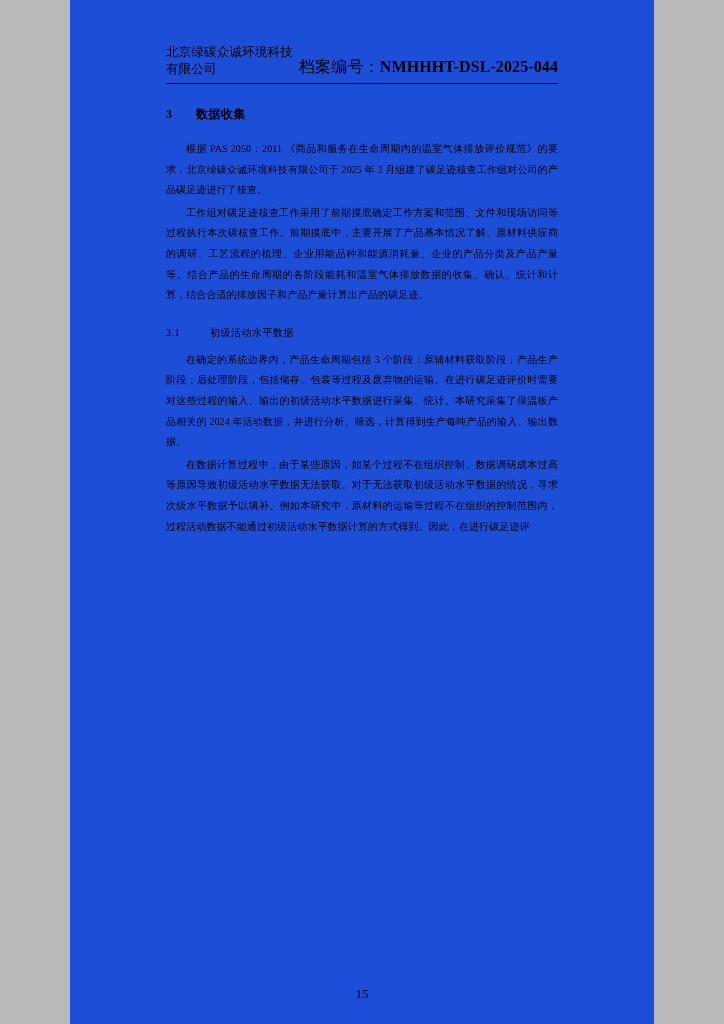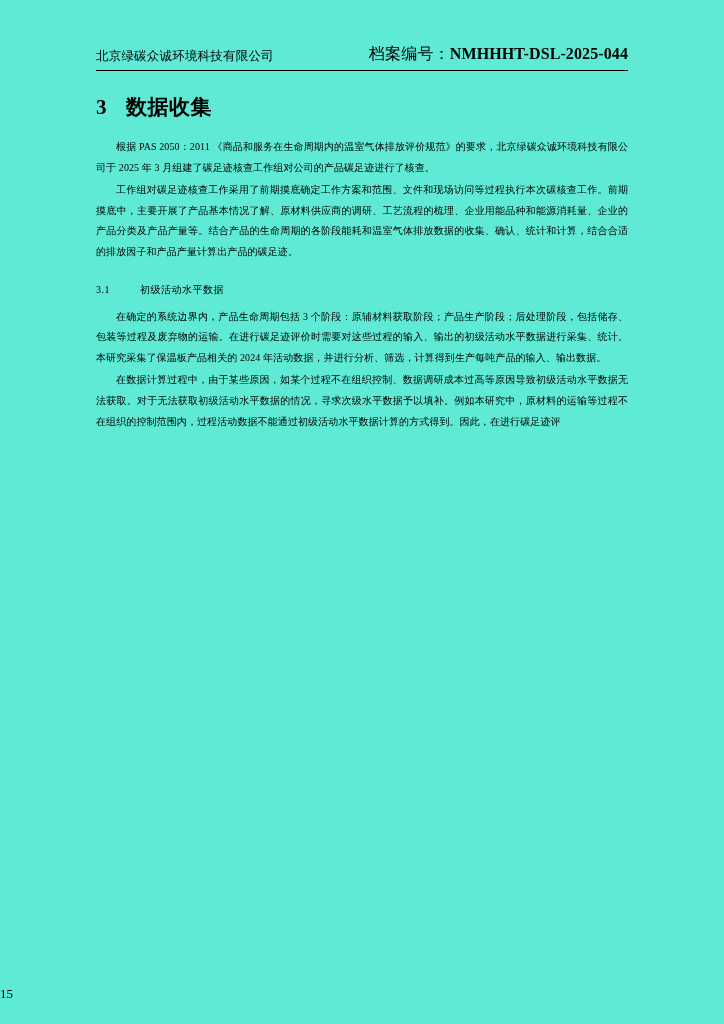--- a/index.html
+++ b/index.html
@@ -5,23 +5,23 @@
   html, body {
     margin: 0;
     padding: 0;
     background: #b9b9b9;
   }
   body {
     font-family: "Liberation Serif", "DejaVu Serif", serif;
   }
   .page {
     position: relative;
-    width: 724px;
+    width: 584px;
     height: 1024px;
-    background: #5eead4;
+    background: #1d4ed8;
     margin: 0 auto;
     overflow: hidden;
     box-sizing: border-box;
   }
   .page-inner {
     position: absolute;
     left: 96px;
     right: 96px;
     top: 44px;
     bottom: 30px;
@@ -49,21 +49,21 @@
   .header-right .hdr-code {
     font-family: "Liberation Serif", "DejaVu Serif", serif;
     font-weight: bold;
     letter-spacing: 0.1px;
   }
   
   .content {
     padding-top: 22px;
   }
   h1.sec {
-    font-size: 21px;
+    font-size: 12px;
     font-weight: bold;
     margin: 0 0 16px 0;
     letter-spacing: 0.5px;
   }
   h1.sec .num { display: inline-block; min-width: 30px; }
   h2.subsec {
     font-size: 10px;
     font-weight: normal;
     margin: 20px 0 10px 0;
     letter-spacing: 0.5px;
@@ -76,21 +76,21 @@
     text-align: justify;
     text-justify: inter-ideograph;
     text-indent: 2em;
     letter-spacing: 0.1px;
   }
   .footer {
     position: absolute;
     left: 0;
     right: 0;
     bottom: 22px;
-    text-align: left;
+    text-align: center;
     font-size: 13px;
   }
 </style>
 </head>
 <body>
 
 <div class="page">
   <div class="page-inner">
 
     <div class="header">

